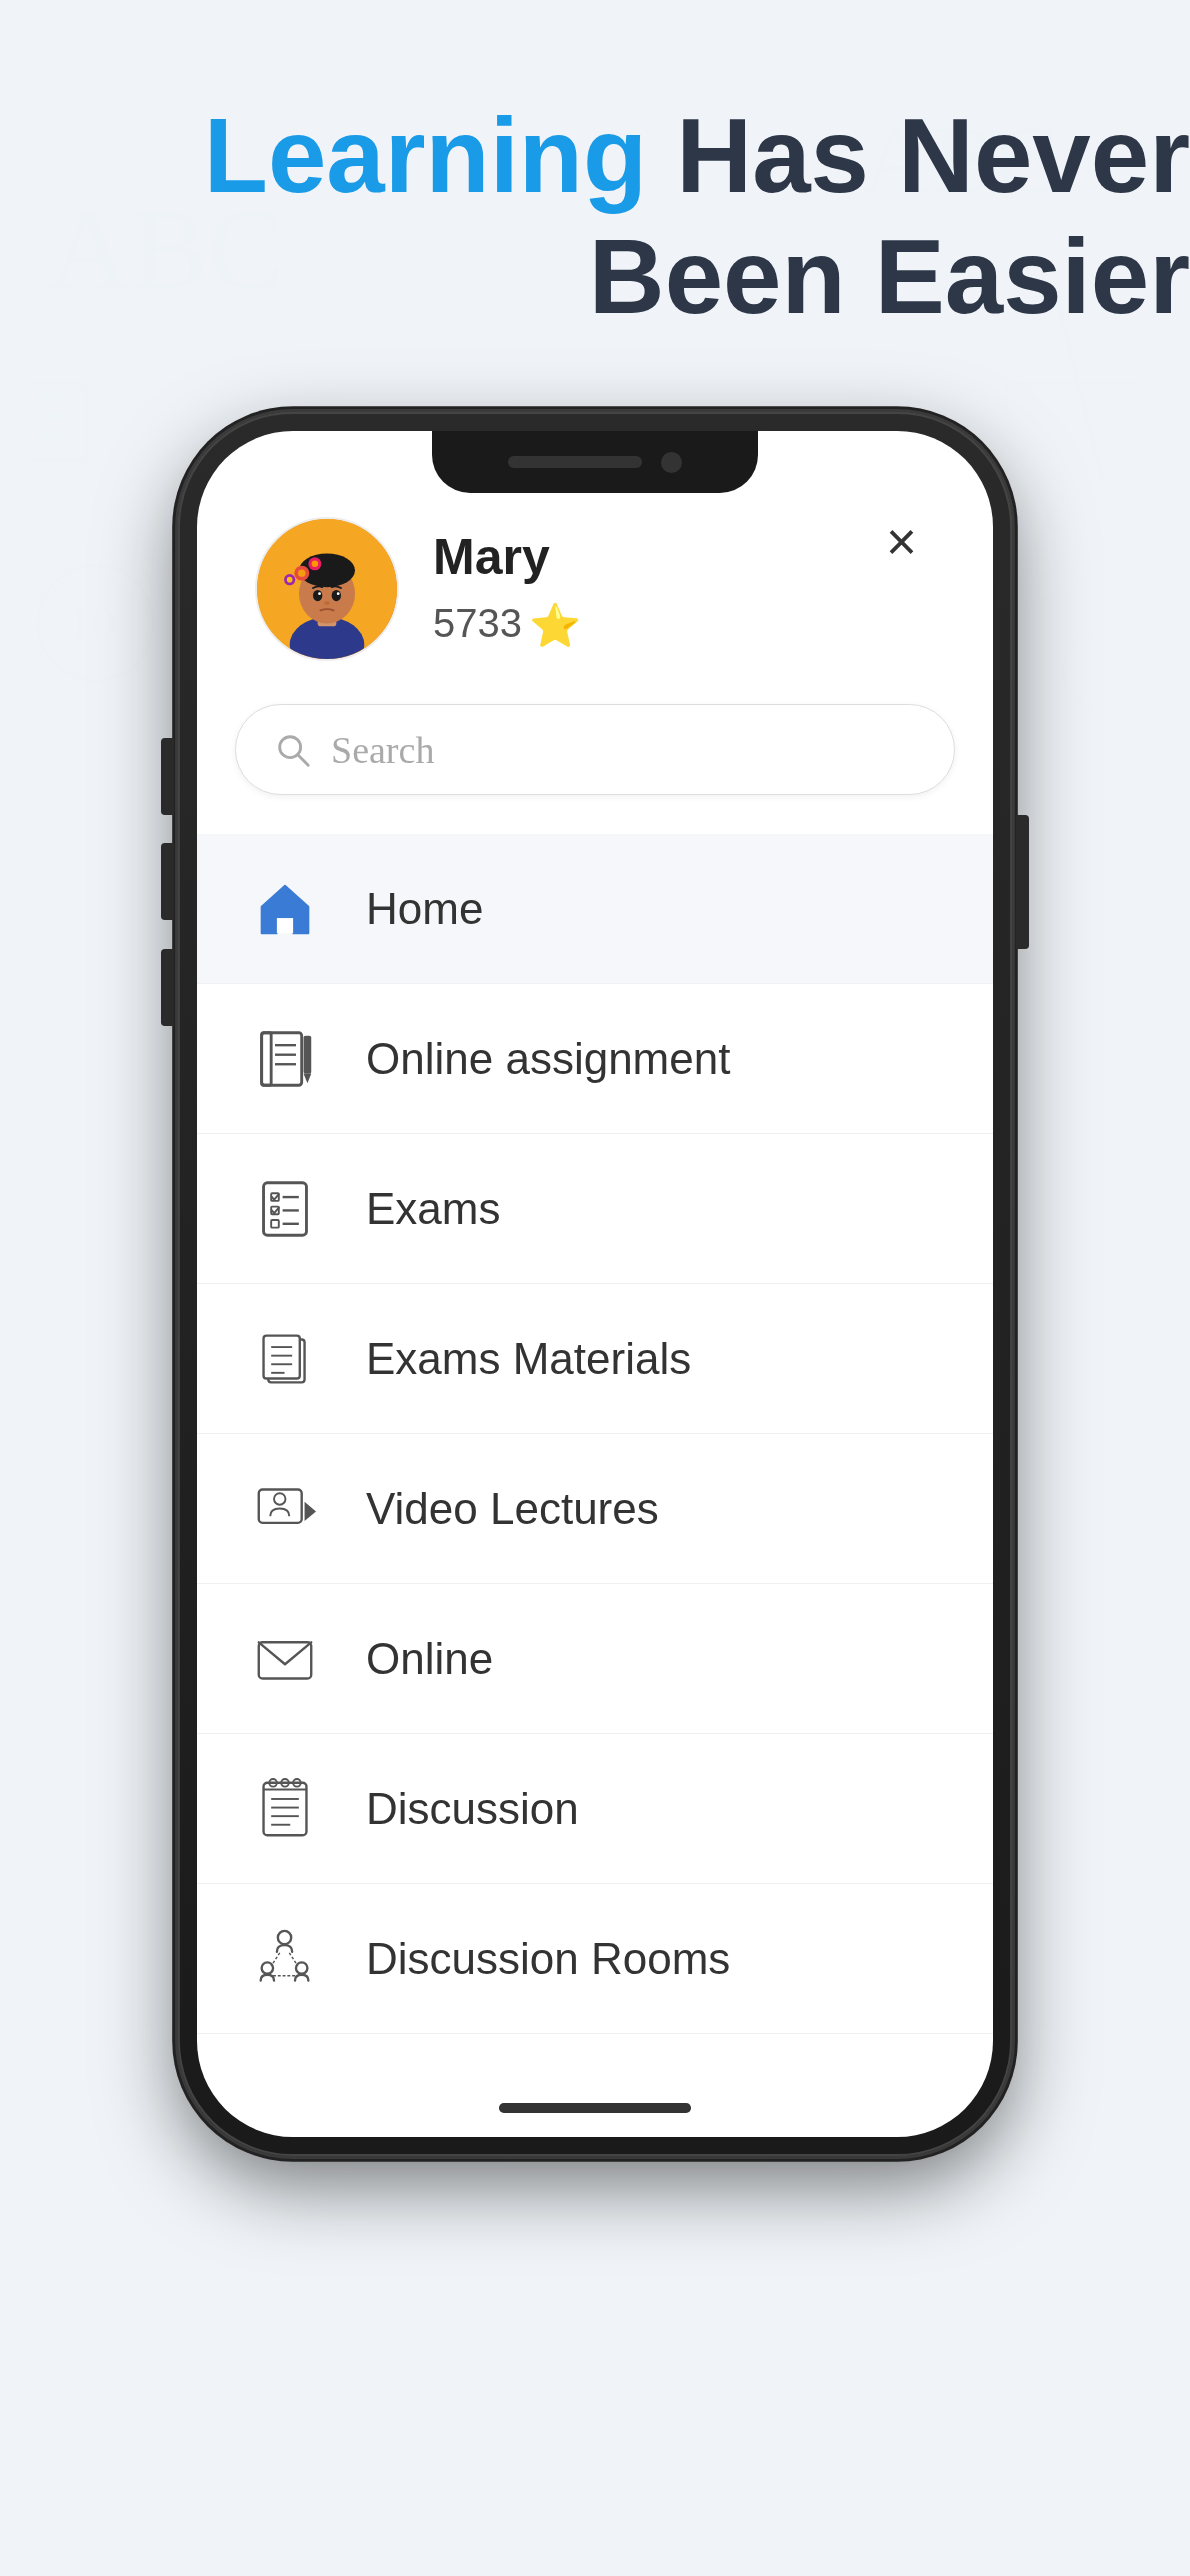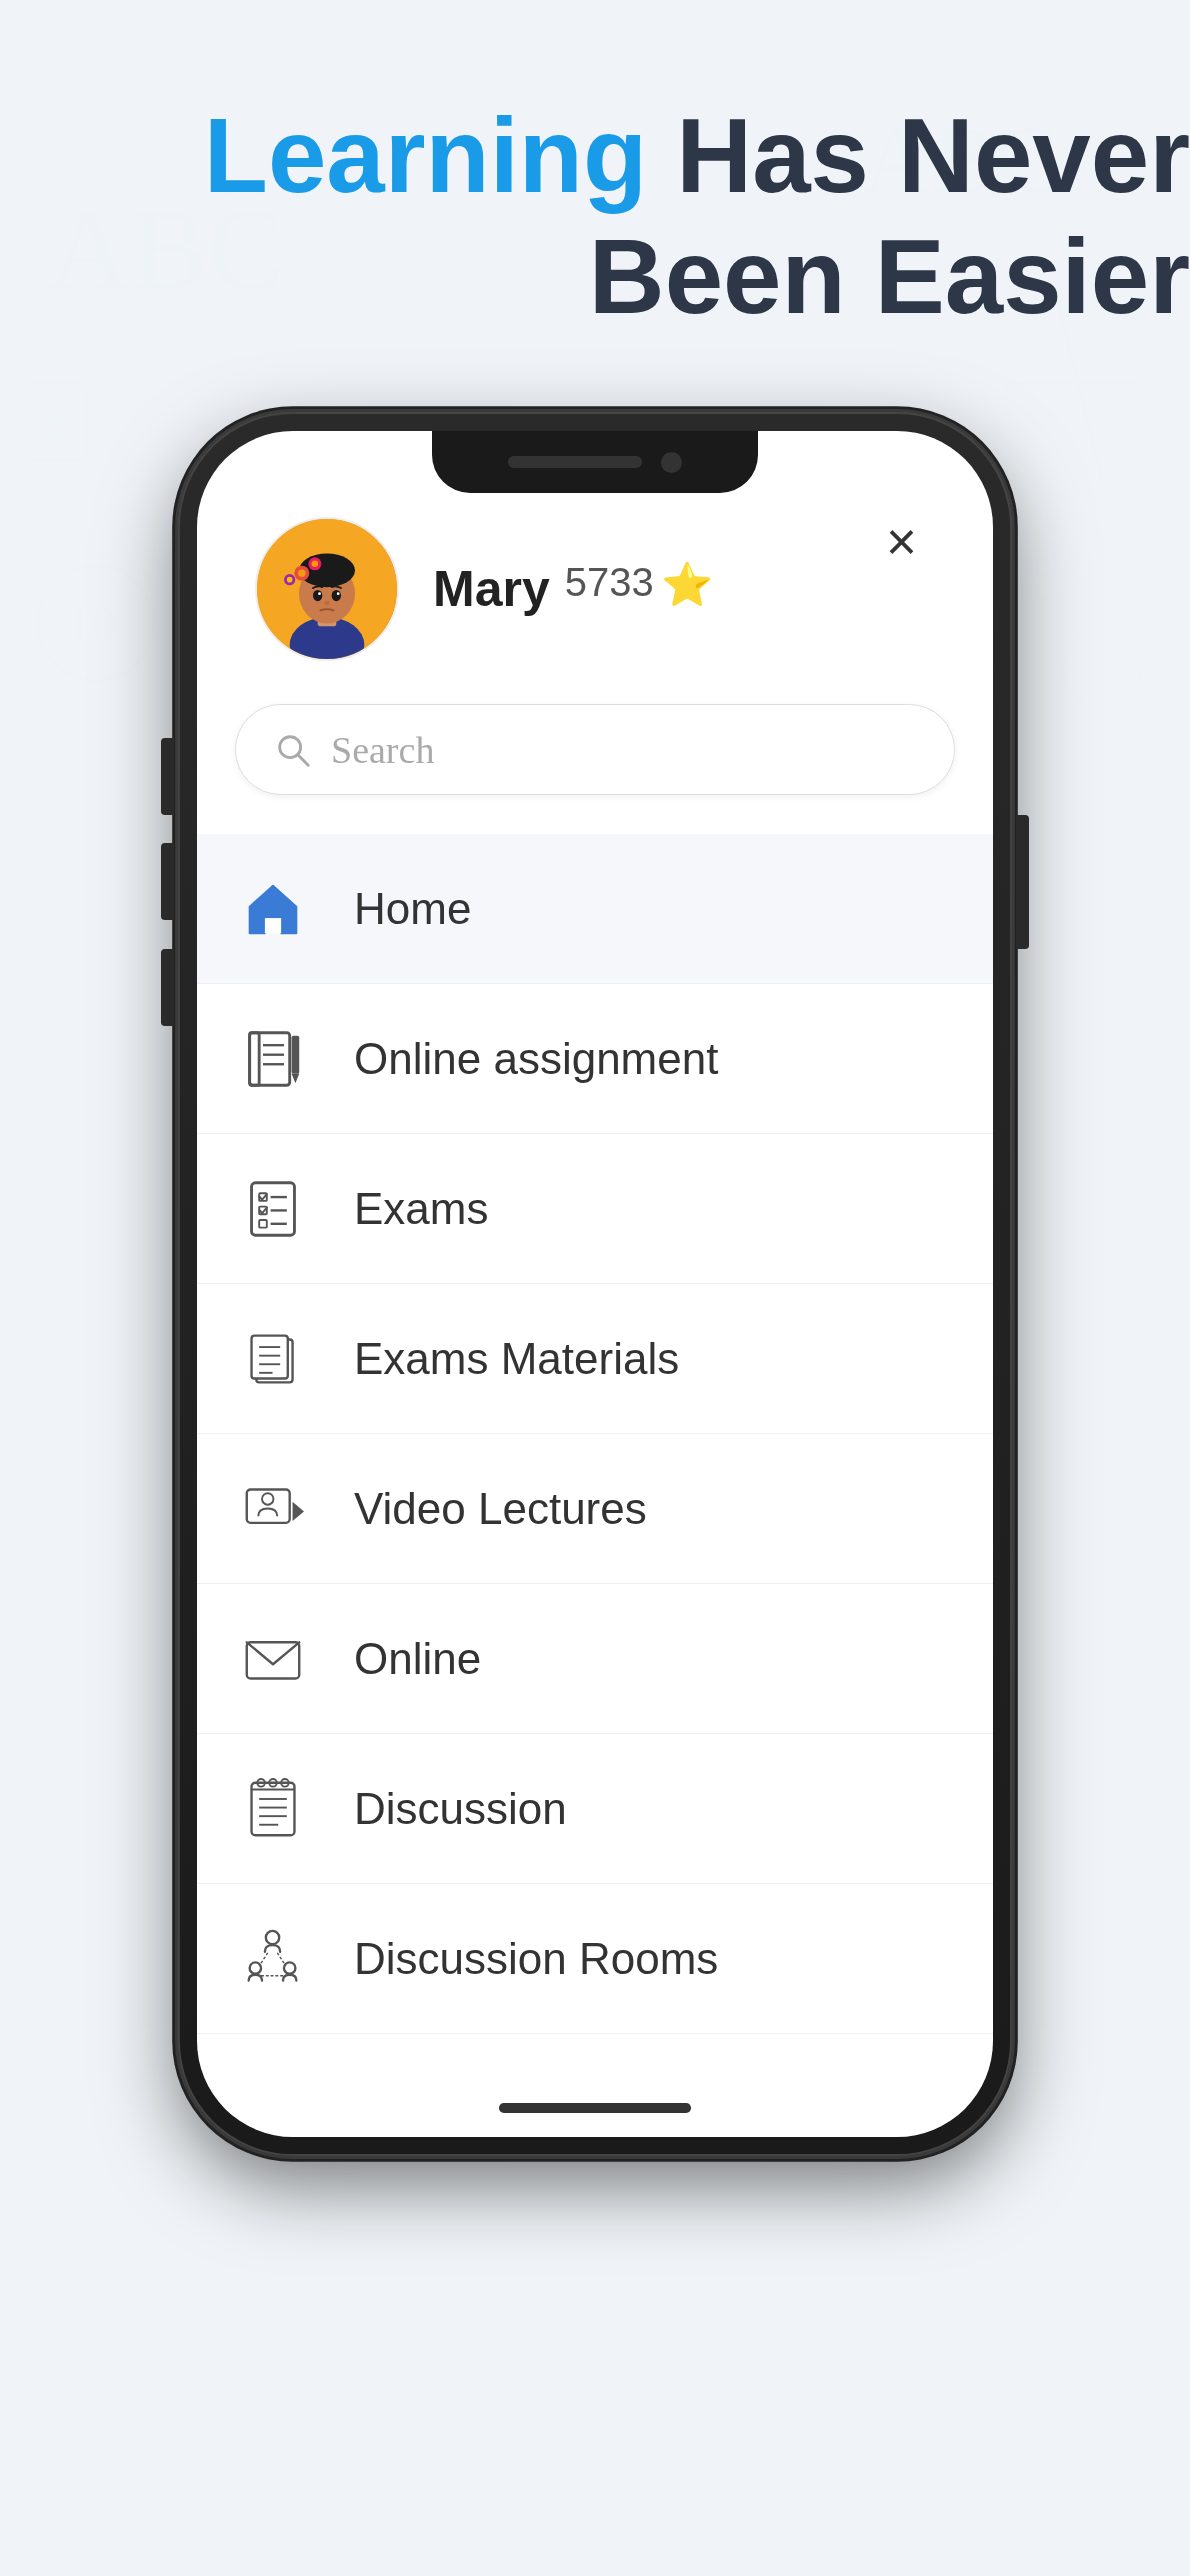--- a/index.html
+++ b/index.html
@@ -170,21 +170,21 @@
       background: linear-gradient(135deg, #f6a623 0%, #e8850a 100%);
       display: flex;
       align-items: center;
       justify-content: center;
       font-size: 67px;
       border: 2.9px solid #eee;
     }
 
     .profile-info {
       display: flex;
-      flex-direction: row;
+      flex-direction: column;
       gap: 15px;
     }
 
     .profile-name {
       font-size: 50px;
       font-weight: 600;
       color: #222;
     }
 
     .profile-stars {
@@ -237,21 +237,21 @@
       position: absolute;
       top: 403px;
       left: 0; right: 0;
       bottom: 58px;
       overflow: hidden;
     }
 
     .menu-item {
       display: flex;
       align-items: center;
-      padding: 36px 37px;
+      padding: 36px 49px;
       gap: 43px;
       border-bottom: 1px solid #f0f0f0;
       cursor: pointer;
     }
 
     .menu-item:first-child {
       background: #f5f7fa;
     }
 
     .menu-item-icon {

